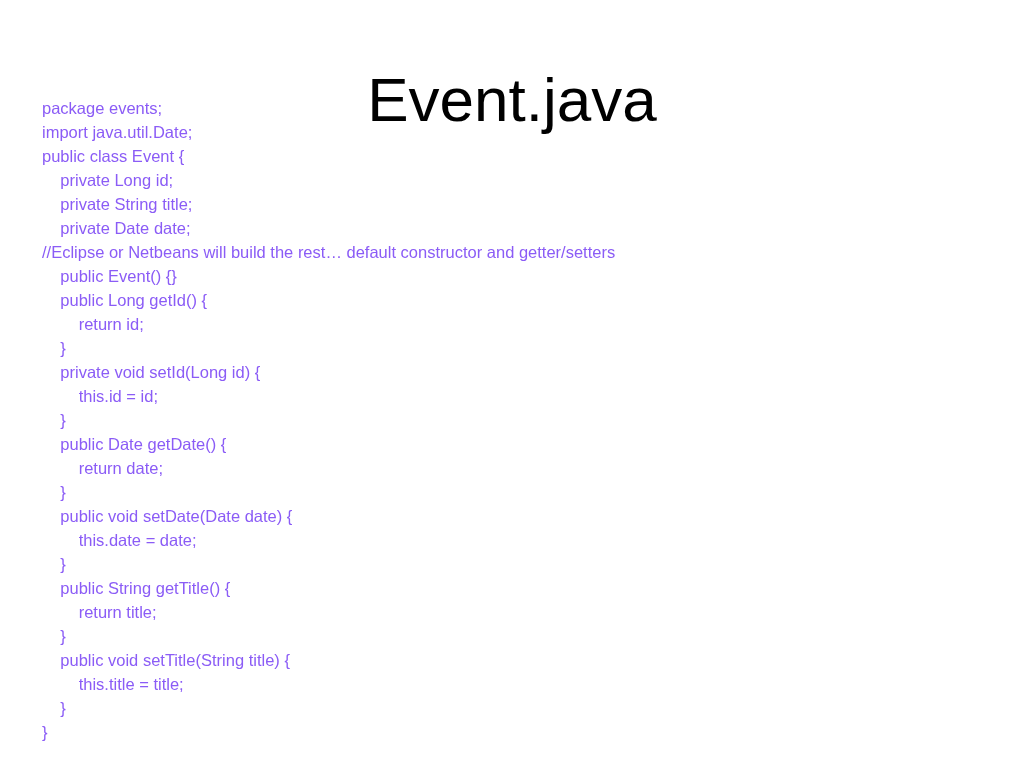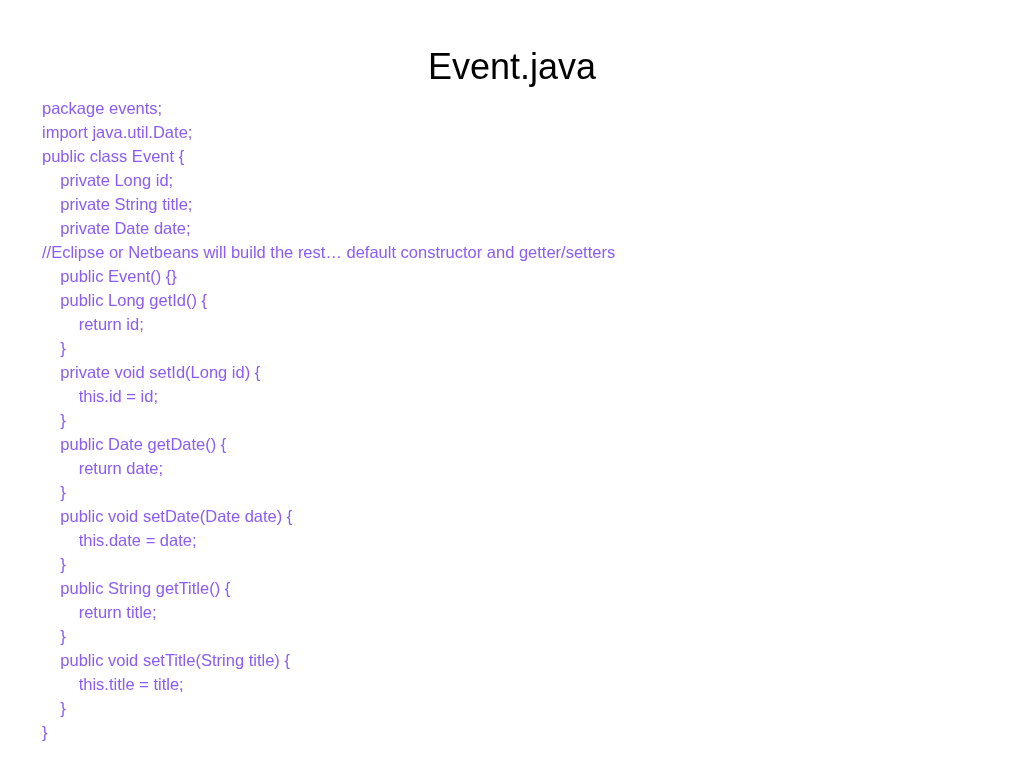--- a/index.html
+++ b/index.html
@@ -20,21 +20,21 @@
     height: 768px;
     background: #ffffff;
     box-sizing: border-box;
   }
   .slide-title {
     position: absolute;
     top: 22px;
     left: 0;
     width: 1024px;
     text-align: center;
-    font-size: 36px;
+    font-size: 62px;
     font-weight: normal;
     line-height: 1.15;
     letter-spacing: 0px;
     color: #000000;
   }
   .code-block {
     position: absolute;
     top: 96px;
     left: 42px;
     width: 900px;

